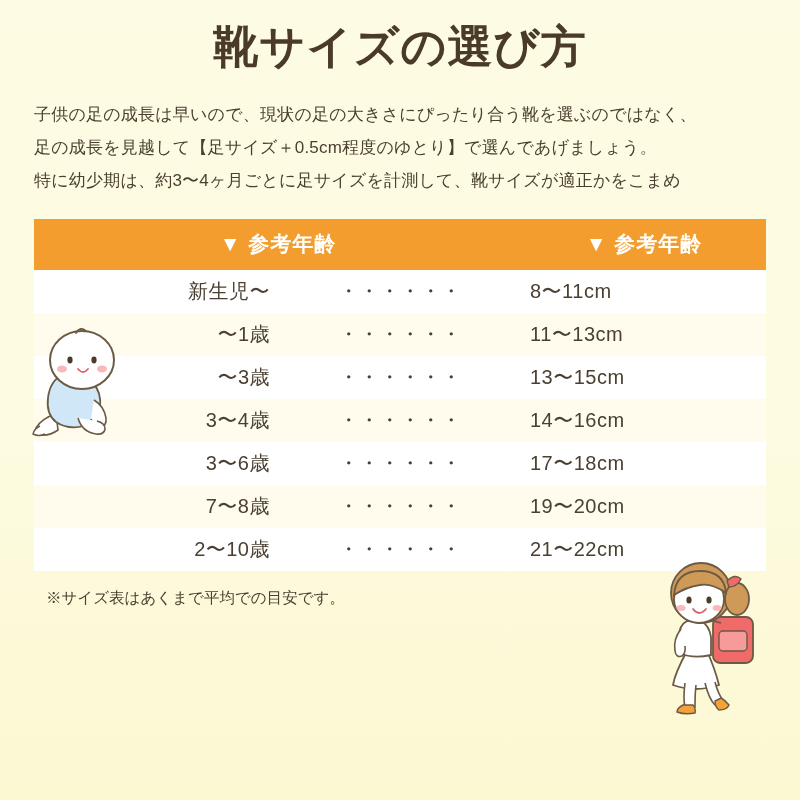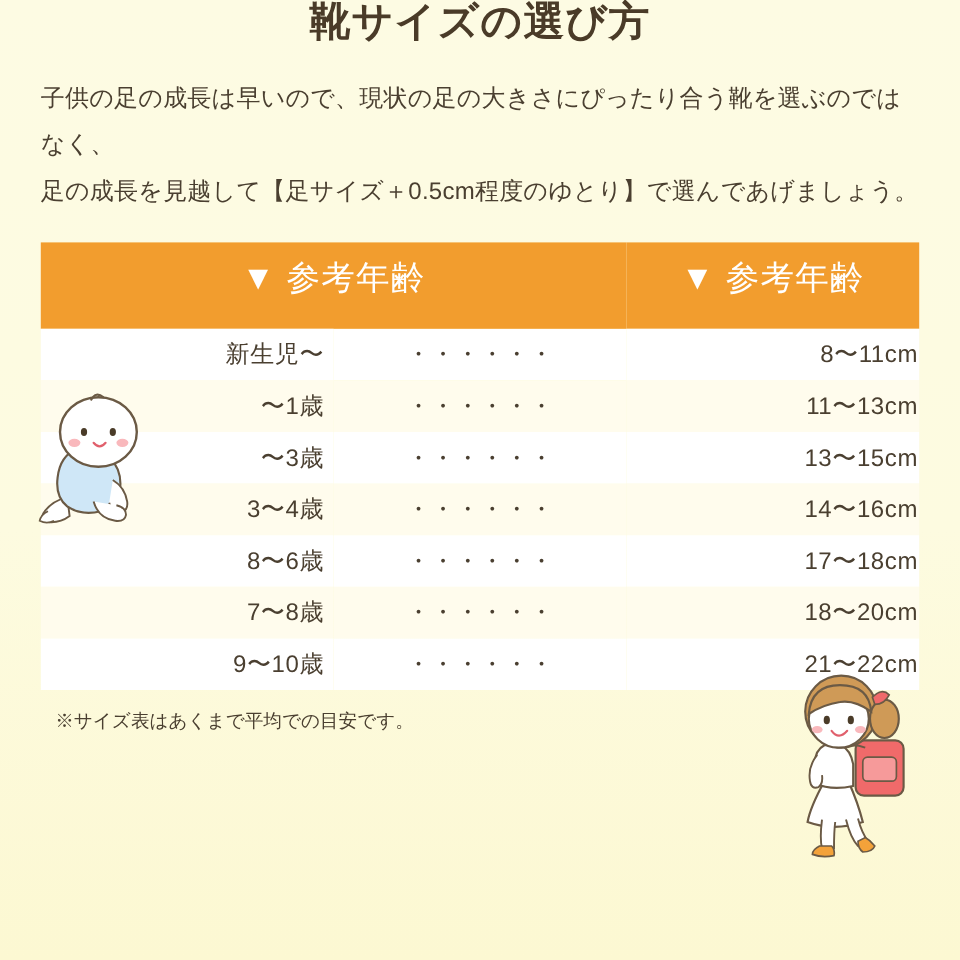--- a/index.html
+++ b/index.html
@@ -17,48 +17,49 @@
   }
   .page {
     position: relative;
     width: 800px;
     height: 800px;
     box-sizing: border-box;
     background: linear-gradient(180deg, #fdfbe3 0%, #fdfbe0 55%, #fcf8d2 100%);
   }
   .title {
     text-align: center;
-    font-size: 34px;
+    font-size: 45px;
     font-weight: bold;
     color: #4a3b28;
     letter-spacing: 1px;
+    padding-top: 22px;
     line-height: 1.1;
   }
   .intro {
     margin: 26px 34px 0 34px;
-    font-size: 20px;
+    font-size: 17px;
     line-height: 1.95;
     color: #4a3f30;
     letter-spacing: 0.2px;
   }
   .table-wrap {
     margin: 22px 34px 0 34px;
     position: relative;
   }
   table.size-table {
     width: 100%;
     border-collapse: collapse;
     table-layout: fixed;
   }
   table.size-table thead th {
     background: #f29d2e;
     color: #ffffff;
-    font-size: 28px;
-    font-weight: normal;
-    padding: 11px 0 23px 0;
+    font-size: 21px;
+    font-weight: bold;
+    padding: 11px 0 12px 0;
     letter-spacing: 1px;
   }
   table.size-table thead th.age-col {
     text-align: center;
   }
   table.size-table thead th.size-col {
     text-align: center;
   }
   table.size-table tbody td {
     height: 41px;
@@ -81,21 +82,21 @@
   td.dots {
     width: 16%;
     text-align: center;
     color: #e7c25e;
     font-size: 15px;
     letter-spacing: 3px;
     overflow: hidden;
     white-space: nowrap;
   }
   td.size {
-    text-align: right;
+    text-align: left;
     padding-left: 8px;
     width: 42%;
   }
   .notes {
     margin: 14px 34px 0 46px;
     font-size: 15.5px;
     line-height: 1.7;
     color: #4a3f30;
   }
   
@@ -117,20 +118,21 @@
 </head>
 <body>
 
 <div class="page">
 
   <div class="title">靴サイズの選び方</div>
 
   <div class="intro">
     <div>子供の足の成長は早いので、現状の足の大きさにぴったり合う靴を選ぶのではなく、</div>
     <div>足の成長を見越して【足サイズ＋0.5cm程度のゆとり】で選んであげましょう。</div>
+    <div>特に幼少期は、約3〜4ヶ月ごとに足サイズを計測して、靴サイズが適正かをこまめ</div>
   </div>
 
   <div class="table-wrap">
     <table class="size-table">
       <thead>
         <tr>
           <th class="age-col" colspan="2">▼ 参考年齢</th>
           <th class="size-col">▼ 参考年齢</th>
         </tr>
       </thead>
@@ -149,31 +151,31 @@
           <td class="age">〜3歳</td>
           <td class="dots">・・・・・・</td>
           <td class="size">13〜15cm</td>
         </tr>
         <tr>
           <td class="age">3〜4歳</td>
           <td class="dots">・・・・・・</td>
           <td class="size">14〜16cm</td>
         </tr>
         <tr>
-          <td class="age">8〜6歳</td>
+          <td class="age">3〜6歳</td>
           <td class="dots">・・・・・・</td>
           <td class="size">17〜18cm</td>
         </tr>
         <tr>
           <td class="age">7〜8歳</td>
           <td class="dots">・・・・・・</td>
-          <td class="size">18〜20cm</td>
-        </tr>
-        <tr>
-          <td class="age">9〜10歳</td>
+          <td class="size">19〜20cm</td>
+        </tr>
+        <tr>
+          <td class="age">2〜10歳</td>
           <td class="dots">・・・・・・</td>
           <td class="size">21〜22cm</td>
         </tr>
       </tbody>
     </table>
   </div>
 
   <div class="notes">
     <div>※サイズ表はあくまで平均での目安です。</div>
 

